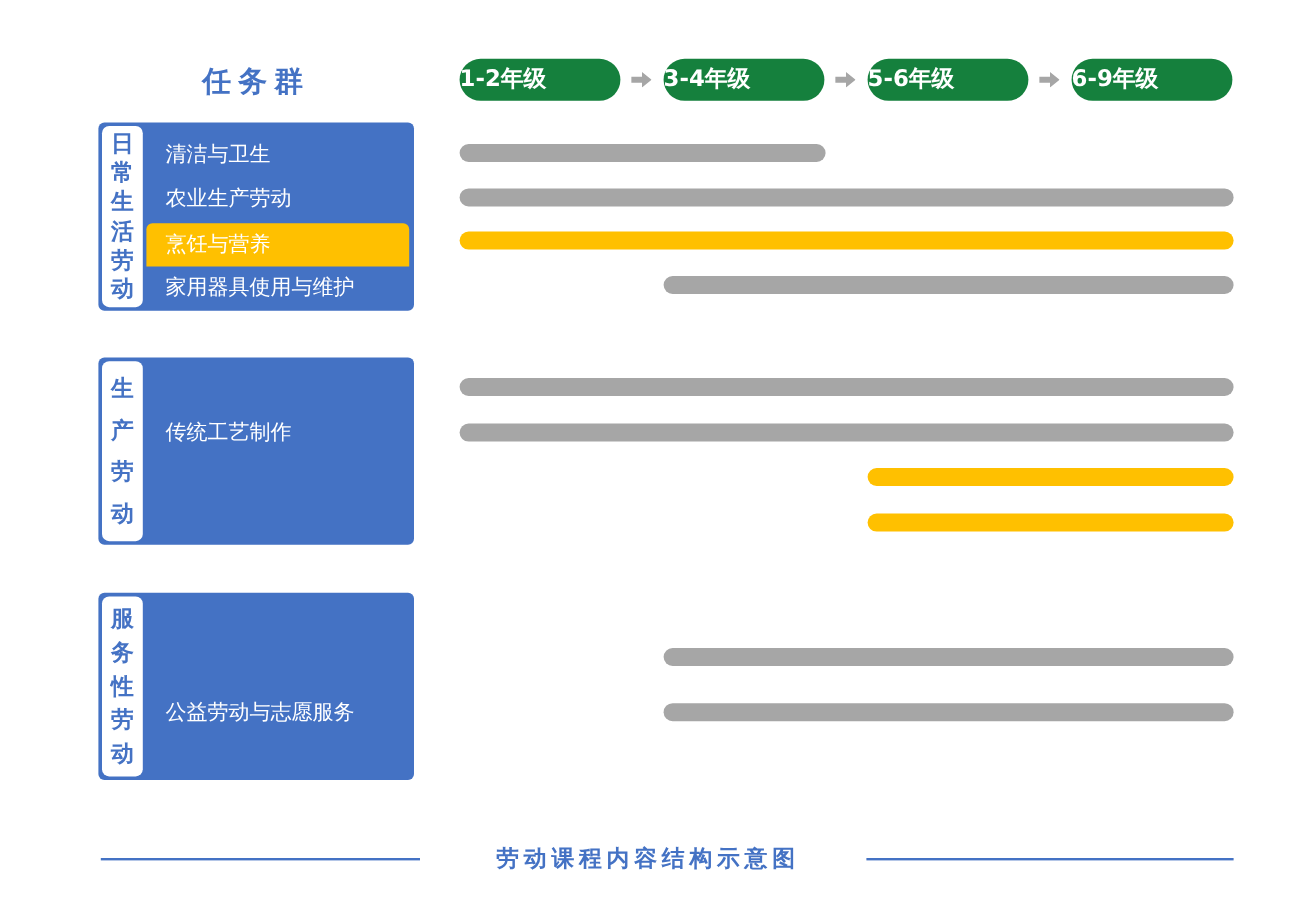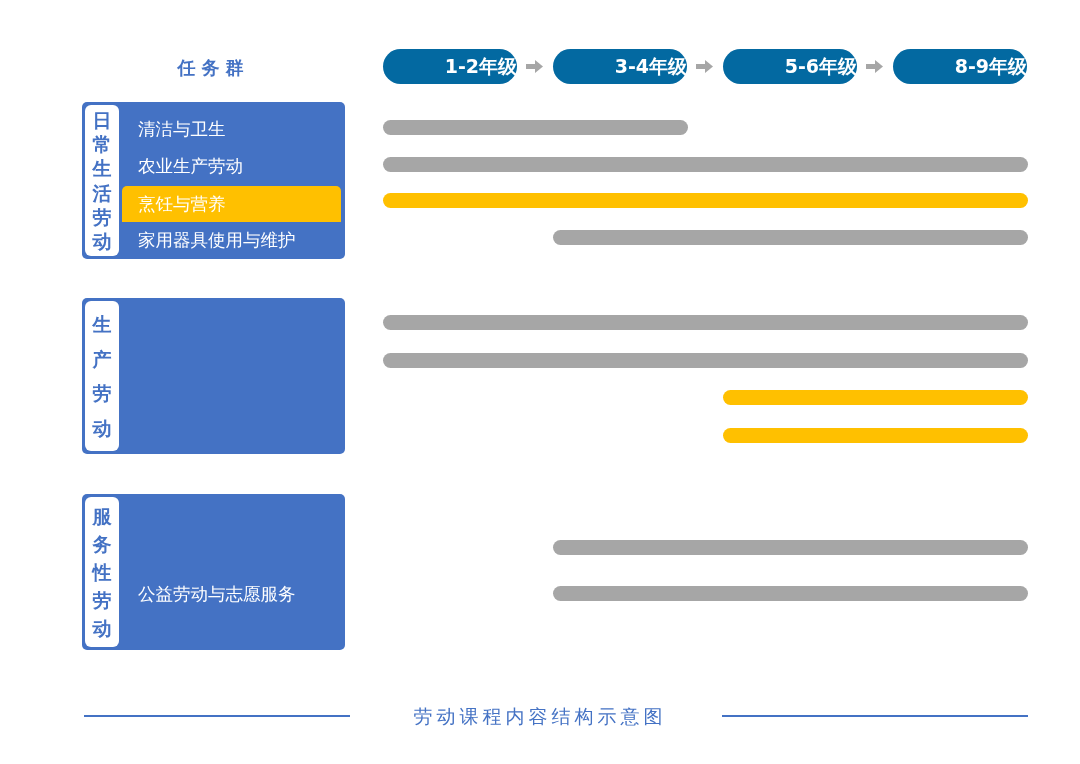--- a/index.html
+++ b/index.html
@@ -3,25 +3,25 @@
 <meta charset="utf-8">
 <style>
   html, body { margin:0; padding:0; }
   body {
     width:1080px; height:764px; background:#ffffff; position:relative; overflow:hidden;
     font-family: "DejaVu Sans", "Liberation Sans", sans-serif;
   }
   .abs { position:absolute; }
   .header-title {
     left:82px; width:263px; top:50px; height:36px; line-height:36px;
-    text-align:center; color:#4472c4; font-size:18px; font-weight:bold; letter-spacing:6px;
+    text-align:center; color:#4472c4; font-size:24px; font-weight:bold; letter-spacing:6px;
   }
   .pill {
-    height:35px; width:134px; border-radius:18px; background:#0369a1; color:#fff;
-    font-size:19px; font-weight:bold; text-align:right; line-height:35px; top:49px;
+    height:35px; width:134px; border-radius:18px; background:#15803d; color:#fff;
+    font-size:19px; font-weight:bold; text-align:left; line-height:35px; top:49px;
   }
   .arrow { top:60px; width:17px; height:13px; }
   .group {
     left:82px; width:263px; background:#4472c4; border-radius:5px;
   }
   .group-label {
     position:absolute; left:3px; top:3px; bottom:3px; width:34px; background:#fff; border-radius:6px;
     color:#4472c4; font-weight:bold; font-size:19px;
     display:flex; flex-direction:column; align-items:center; justify-content:space-evenly;
   }
@@ -30,41 +30,41 @@
     position:absolute; left:40px; right:4px; height:36px; line-height:36px;
     color:#fff; font-size:17.5px; padding-left:16px; box-sizing:border-box;
   }
   .row.hl { background:#ffc000; }
   .bar { height:15px; border-radius:8px; }
   .bar.gray { background:#a6a6a6; }
   .bar.yellow { background:#ffc000; }
   .footer-line { height:2px; background:#4472c4; top:715px; }
   .footer-title {
     left:360px; width:360px; top:700px; height:32px; line-height:32px; text-align:center;
-    color:#4472c4; font-size:19px; font-weight:normal; letter-spacing:4px;
+    color:#4472c4; font-size:19px; font-weight:bold; letter-spacing:4px;
   }
 </style>
 </head>
 <body>
 
 <div class="abs header-title">任务群</div>
 
 <div class="abs pill" style="left:383px">1-2年级</div>
 <svg class="abs arrow" style="left:526px" viewBox="0 0 17 13">
     <path d="M0 4h9V0l8 6.5-8 6.5V9H0z" fill="#a6a6a6"></path>
   </svg>
 <div class="abs pill" style="left:553px">3-4年级</div>
 <svg class="abs arrow" style="left:696px" viewBox="0 0 17 13">
     <path d="M0 4h9V0l8 6.5-8 6.5V9H0z" fill="#a6a6a6"></path>
   </svg>
 <div class="abs pill" style="left:723px">5-6年级</div>
 <svg class="abs arrow" style="left:866px" viewBox="0 0 17 13">
     <path d="M0 4h9V0l8 6.5-8 6.5V9H0z" fill="#a6a6a6"></path>
   </svg>
-<div class="abs pill" style="left:893px">8-9年级</div>
+<div class="abs pill" style="left:893px">6-9年级</div>
 
 <div class="abs group" style="top:102px;height:157px">
   <div class="group-label">
     <span>日</span>
     <span>常</span>
     <span>生</span>
     <span>活</span>
     <span>劳</span>
     <span>动</span>
   </div>
@@ -79,20 +79,21 @@
 <div class="abs bar yellow" style="left:383px;width:645px;top:193px"></div>
 <div class="abs bar gray" style="left:553px;width:475px;top:230px"></div>
 
 <div class="abs group" style="top:298px;height:156px">
   <div class="group-label" style="justify-content:space-around;padding:6px 0;box-sizing:border-box">
     <span>生</span>
     <span>产</span>
     <span>劳</span>
     <span>动</span>
   </div>
+  <div class="row" style="top:45px">传统工艺制作</div>
 </div>
 
 <div class="abs bar gray" style="left:383px;width:645px;top:315px"></div>
 <div class="abs bar gray" style="left:383px;width:645px;top:353px"></div>
 <div class="abs bar yellow" style="left:723px;width:305px;top:390px"></div>
 <div class="abs bar yellow" style="left:723px;width:305px;top:428px"></div>
 
 <div class="abs group" style="top:494px;height:156px">
   <div class="group-label">
     <span>服</span>

